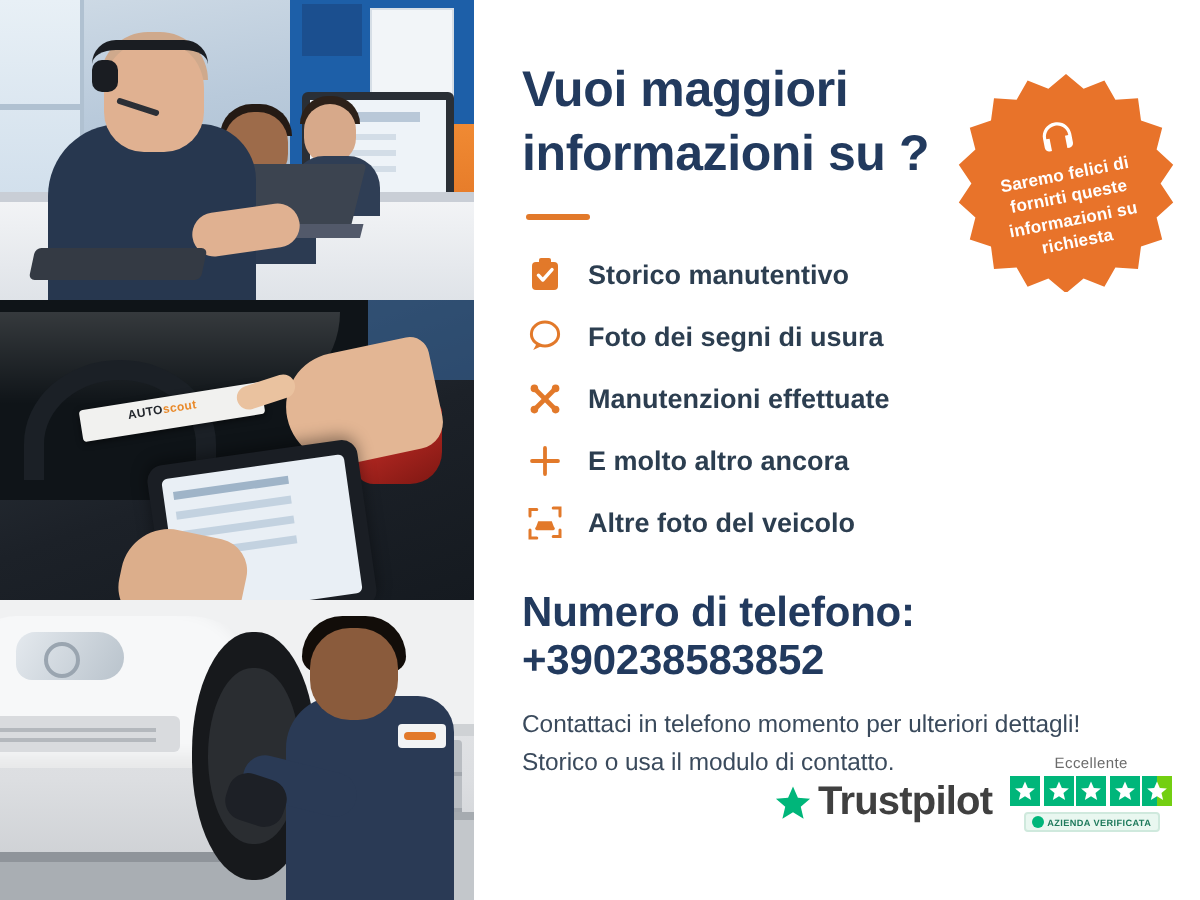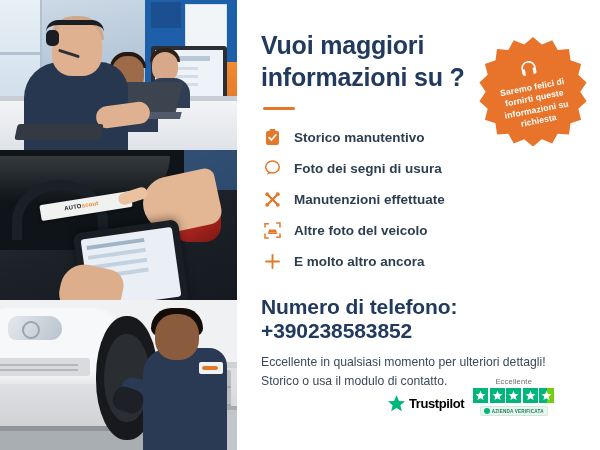--- a/index.html
+++ b/index.html
@@ -161,21 +161,21 @@
   }
 
   
   .trust {
     position: absolute;
     left: 150px; bottom: 34px;
     display: flex; align-items: flex-end; gap: 9px;
   }
   .tp-logo { display: flex; align-items: center; gap: 3px; padding-bottom: 3px; }
   .tp-star-green { width: 19px; height: 19px; fill: #00B67A; display:block; }
-  .tp-word { font-size: 13px; font-weight: bold; color: #000000; letter-spacing: -0.4px; }
+  .tp-word { font-size: 20px; font-weight: bold; color: #404040; letter-spacing: -0.4px; }
   .tp-right { display: flex; flex-direction: column; align-items: center; }
   .tp-rating-label { font-size: 7.5px; color: #6b6b6b; letter-spacing: .2px; margin-bottom: 2px; }
   .tp-stars { display: flex; gap: 1.5px; }
   .tp-box { width: 15px; height: 15px; background: #00B67A; display: flex; align-items: center; justify-content: center; }
   .tp-box.half { background: linear-gradient(90deg,#00B67A 50%,#73CF11 50%); }
   .tp-box svg { width: 11px; height: 11px; fill: #fff; display:block; }
   .tp-verified {
     margin-top: 3px;
     display: flex; align-items: center; gap: 2px;
     background: #e9f7f0;
@@ -323,50 +323,50 @@
             <circle cx="13.8" cy="3.2" r="1.9" fill="#E2792A"></circle>
             <circle cx="3.2" cy="13.8" r="1.9" fill="#E2792A"></circle>
           </svg>
         </span>
         <span class="f-label">Manutenzioni effettuate</span>
       </li>
 
       <li class="feature">
         <span class="f-icon">
           <svg width="17" height="17" viewBox="0 0 17 17">
+            <g stroke="#E2792A" stroke-width="1.9" stroke-linecap="round">
+              <line x1="8.5" y1="2" x2="8.5" y2="15"></line>
+              <line x1="2" y1="8.5" x2="15" y2="8.5"></line>
+            </g>
+          </svg>
+        </span>
+        <span class="f-label">E molto altro ancora</span>
+      </li>
+
+      <li class="feature">
+        <span class="f-icon">
+          <svg width="17" height="17" viewBox="0 0 17 17">
             <g stroke="#E2792A" stroke-width="1.5" fill="none" stroke-linecap="round">
               <path d="M1 5 V1.8 H4.4"></path>
                 <path d="M12.6 1 H16 V5"></path>
               <path d="M16 12 V15.2 H12.6"></path>
                 <path d="M4.4 16 H1 V12"></path>
             </g>
             <path d="M4 10.6 L5.1 7.6 H11.9 L13 10.6 Z" fill="#E2792A"></path>
             <rect x="3.6" y="10.4" width="9.8" height="1.7" rx="0.8" fill="#E2792A"></rect>
           </svg>
         </span>
         <span class="f-label">Altre foto del veicolo</span>
       </li>
 
-      <li class="feature">
-        <span class="f-icon">
-          <svg width="17" height="17" viewBox="0 0 17 17">
-            <g stroke="#E2792A" stroke-width="1.9" stroke-linecap="round">
-              <line x1="8.5" y1="2" x2="8.5" y2="15"></line>
-              <line x1="2" y1="8.5" x2="15" y2="8.5"></line>
-            </g>
-          </svg>
-        </span>
-        <span class="f-label">E molto altro ancora</span>
-      </li>
-
     </ul>
 
     <div class="phone">Numero di telefono: +390238583852</div>
     <div class="contact-lines">
-      <div>Eccellente in qualsiasi momento per ulteriori dettagli!</div>
+      <div>Contattaci in telefono momento per ulteriori dettagli!</div>
       <div>Storico o usa il modulo di contatto.</div>
     </div>
 
     <div class="badge">
       <svg class="burst" viewBox="0 0 110 110">
         <path d="M55 1
           L63.8 8.4 74.2 4.2 79.7 13.9 91 13.1 92.5 24.3 103.1 27.9 100.3 38.8
           108.6 46.4 102.3 55.8 108.6 65.2 100.3 72.8 103.1 83.7 92.5 87.3
           91 98.5 79.7 97.7 74.2 107.4 63.8 103.2 55 110.6 46.2 103.2
           35.8 107.4 30.3 97.7 19 98.5 17.5 87.3 6.9 83.7 9.7 72.8

